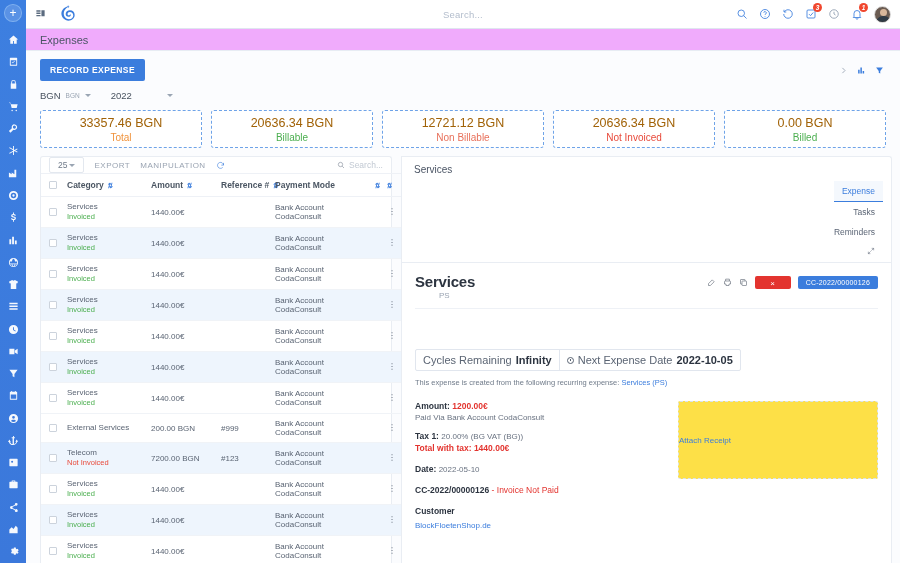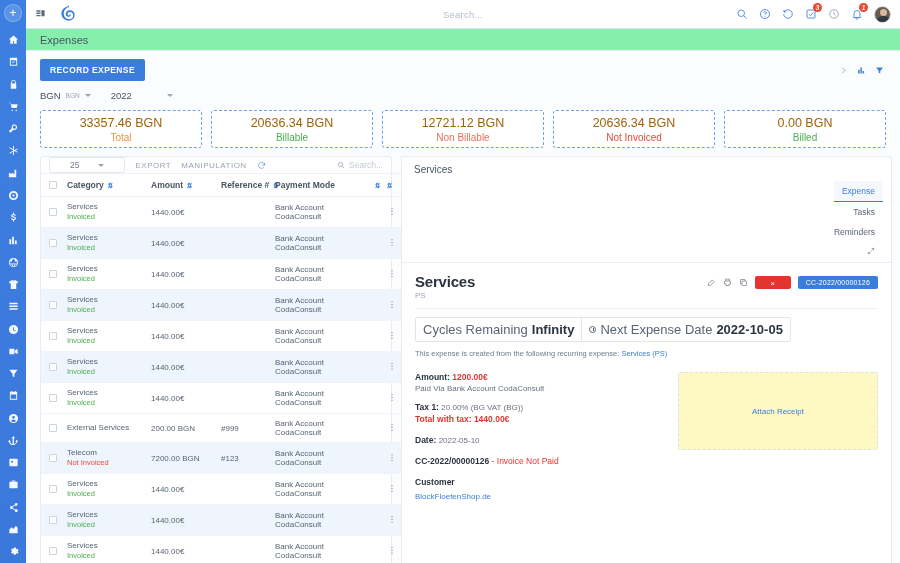--- a/index.html
+++ b/index.html
@@ -66,21 +66,21 @@
   .avatar {
     width:17px; height:17px; border-radius:50%;
     background:#6b5c52; overflow:hidden; position:relative; cursor:pointer;
     border:1px solid #e2e2e2;
   }
   .avatar .head { position:absolute; width:7px; height:7px; border-radius:50%; background:#d8b79b; left:5px; top:2px;}
   .avatar .body { position:absolute; width:15px; height:8px; border-radius:7px 7px 0 0; background:#2f3a45; left:1px; top:9px;}
 
   
   .pagebar {
-    height:22px; background:#86efac; border-bottom:1px solid #e7ecf3;
+    height:22px; background:#f0abfc; border-bottom:1px solid #e7ecf3;
     display:flex; align-items:center; padding:0 14px; font-size:11px; color:#4a5464;
   }
 
   
   .content { flex:1; background:#fbfcfe; display:flex; flex-direction:column; min-height:0; }
 
   .actionrow { display:flex; align-items:center; padding:8px 14px 2px 14px; }
   .btn-record {
     background:#3b7ddd; color:#fff; border:none; border-radius:2px;
     font-size:8.5px; font-weight:bold; letter-spacing:.4px;
@@ -115,22 +115,22 @@
   .split { flex:1; display:flex; gap:0; padding:0 8px 0 8px; min-height:0; }
 
   
   .tablepanel {
     width:352px; min-width:352px; background:#fff;
     border:1px solid #e9edf3; border-bottom:none; border-radius:3px 3px 0 0;
     display:flex; flex-direction:column; min-height:0; margin-left:6px;
   }
   .tbar { height:25px; display:flex; align-items:center; padding:0 8px; gap:10px; }
   .page-sel {
-    display:flex; align-items:center; gap:19px; border:1px solid #e3e8ef;
-    border-radius:2px; padding:2px 20px; font-size:8.5px; color:#707b8a; cursor:pointer;
+    display:flex; align-items:center; gap:2px; border:1px solid #e3e8ef;
+    border-radius:2px; padding:2px 8px; font-size:8.5px; color:#707b8a; cursor:pointer;
   }
   .tbar-link { font-size:8px; color:#9aa4b2; letter-spacing:.5px; cursor:pointer; }
   .tbar .refresh { cursor:pointer; display:flex; }
   .tbar .refresh svg { width:9px;height:9px; fill:none; stroke:#3b7ddd; stroke-width:1.6; }
   .tsearch { margin-left:auto; display:flex; align-items:center; gap:4px; }
   .tsearch svg { width:8px;height:8px; fill:none; stroke:#7d8796; stroke-width:1.8; }
   .tsearch .ph { font-size:8.5px; color:#c2c9d3; cursor:text; }
 
   table.tbl { width:100%; border-collapse:collapse; table-layout:fixed; }
   table.tbl th {
@@ -169,37 +169,37 @@
   .d-tabs { display:flex; align-items:flex-end; gap:0; border-bottom:1px solid #e9edf3; padding:0 8px;flex-direction:column; }
   .d-tab {
     font-size:8.5px; color:#5b6575; padding:5px 8px 5px 8px; cursor:pointer;
   }
   .d-tab.active { color:#3b7ddd; background:#f4f8fd; border-bottom:1px solid #3b7ddd; }
   .d-tab.expand svg { width:8px;height:8px; fill:none; stroke:#5b6575; stroke-width:1.6; }
 
   .d-body { padding:10px 13px 0 13px; overflow:hidden; }
   .d-title-row { display:flex; align-items:flex-start; }
   .d-title { font-size:15px; font-weight:bold; color:#2c3440; letter-spacing:-.2px; line-height:17px; }
-  .d-sub { font-size:8px; color:#9aa4b2; margin-top:1px; }
+  .d-sub { font-size:8px; color:#9aa4b2; margin-top:1px;margin-left:24px; }
   .d-actions { margin-left:auto; display:flex; align-items:center; gap:7px; padding-top:3px; }
   .d-actions .ic { cursor:pointer; display:flex; }
   .d-actions .ic svg { width:9px; height:9px; fill:none; stroke:#505a68; stroke-width:1.5; }
   .btn-del {
     background:#e3342f; border:none; color:#fff; border-radius:2px;
     width:36px; height:13px; font-size:8px; line-height:13px; text-align:center; cursor:pointer;
   }
   .btn-code {
     background:#3b7ddd; border:none; color:#fff; border-radius:2px;
     padding:0 8px; height:13px; font-size:7px; line-height:13px; cursor:pointer; letter-spacing:.2px;
   }
   .d-rule { height:1px; background:#eef1f6; margin:8px 0 8px 0; }
 
   .cycles {
     display:inline-flex; align-items:stretch; border:1px solid #e1e6ee; border-radius:2px;
-    font-size:13px; color:#5a6473; overflow:hidden;
+    font-size:11px; color:#5a6473; overflow:hidden;margin-top:32px;
   }
   .cycles .seg { padding:4px 7px; display:flex; align-items:center; gap:4px; }
   .cycles .seg + .seg { border-left:1px solid #e1e6ee; }
   .cycles b { color:#2c3440; }
   .cyc-ic { width:7px;height:7px;border:1px solid #5a6473;border-radius:50%; display:inline-block; position:relative; }
   .cyc-ic:after { content:""; position:absolute; left:2.5px; top:1px; width:1px; height:2.5px; background:#5a6473; }
   .recurnote { font-size:7.5px; color:#707b8a; margin-top:7px; }
   .recurnote a { color:#3b7ddd; text-decoration:none; }
 
   .d-cols { display:flex; gap:18px; margin-top:14px; }
@@ -207,22 +207,22 @@
   .d-right { flex:1; min-width:0; }
   .ln { font-size:8.5px; color:#4b5663; margin-bottom:2px; }
   .ln b { color:#2c3440; }
   .red { color:#e3342f; font-weight:bold; }
   .sm { font-size:8px; color:#6a7382; }
   .gap { height:9px; }
   .cust-link { font-size:8px; color:#3b7ddd; text-decoration:none; }
   .rc-title { font-size:10px; font-weight:bold; color:#2c3440; margin-bottom:7px; }
   .rc-box {
     border:1px dashed #dbe2ec; border-radius:2px; height:78px;
-    display:flex; align-items:center; justify-content:center;
-    background:#fef9c3;
+    display:flex; align-items:center; justify-content:flex-start;
+    background:#fde047;
   }
   .rc-box span { font-size:8px; color:#3b7ddd; cursor:pointer; }
 </style>
 </head>
 <body>
 
 <div class="app">
 
   <nav class="sidebar">
     <div class="side-add">+</div>

